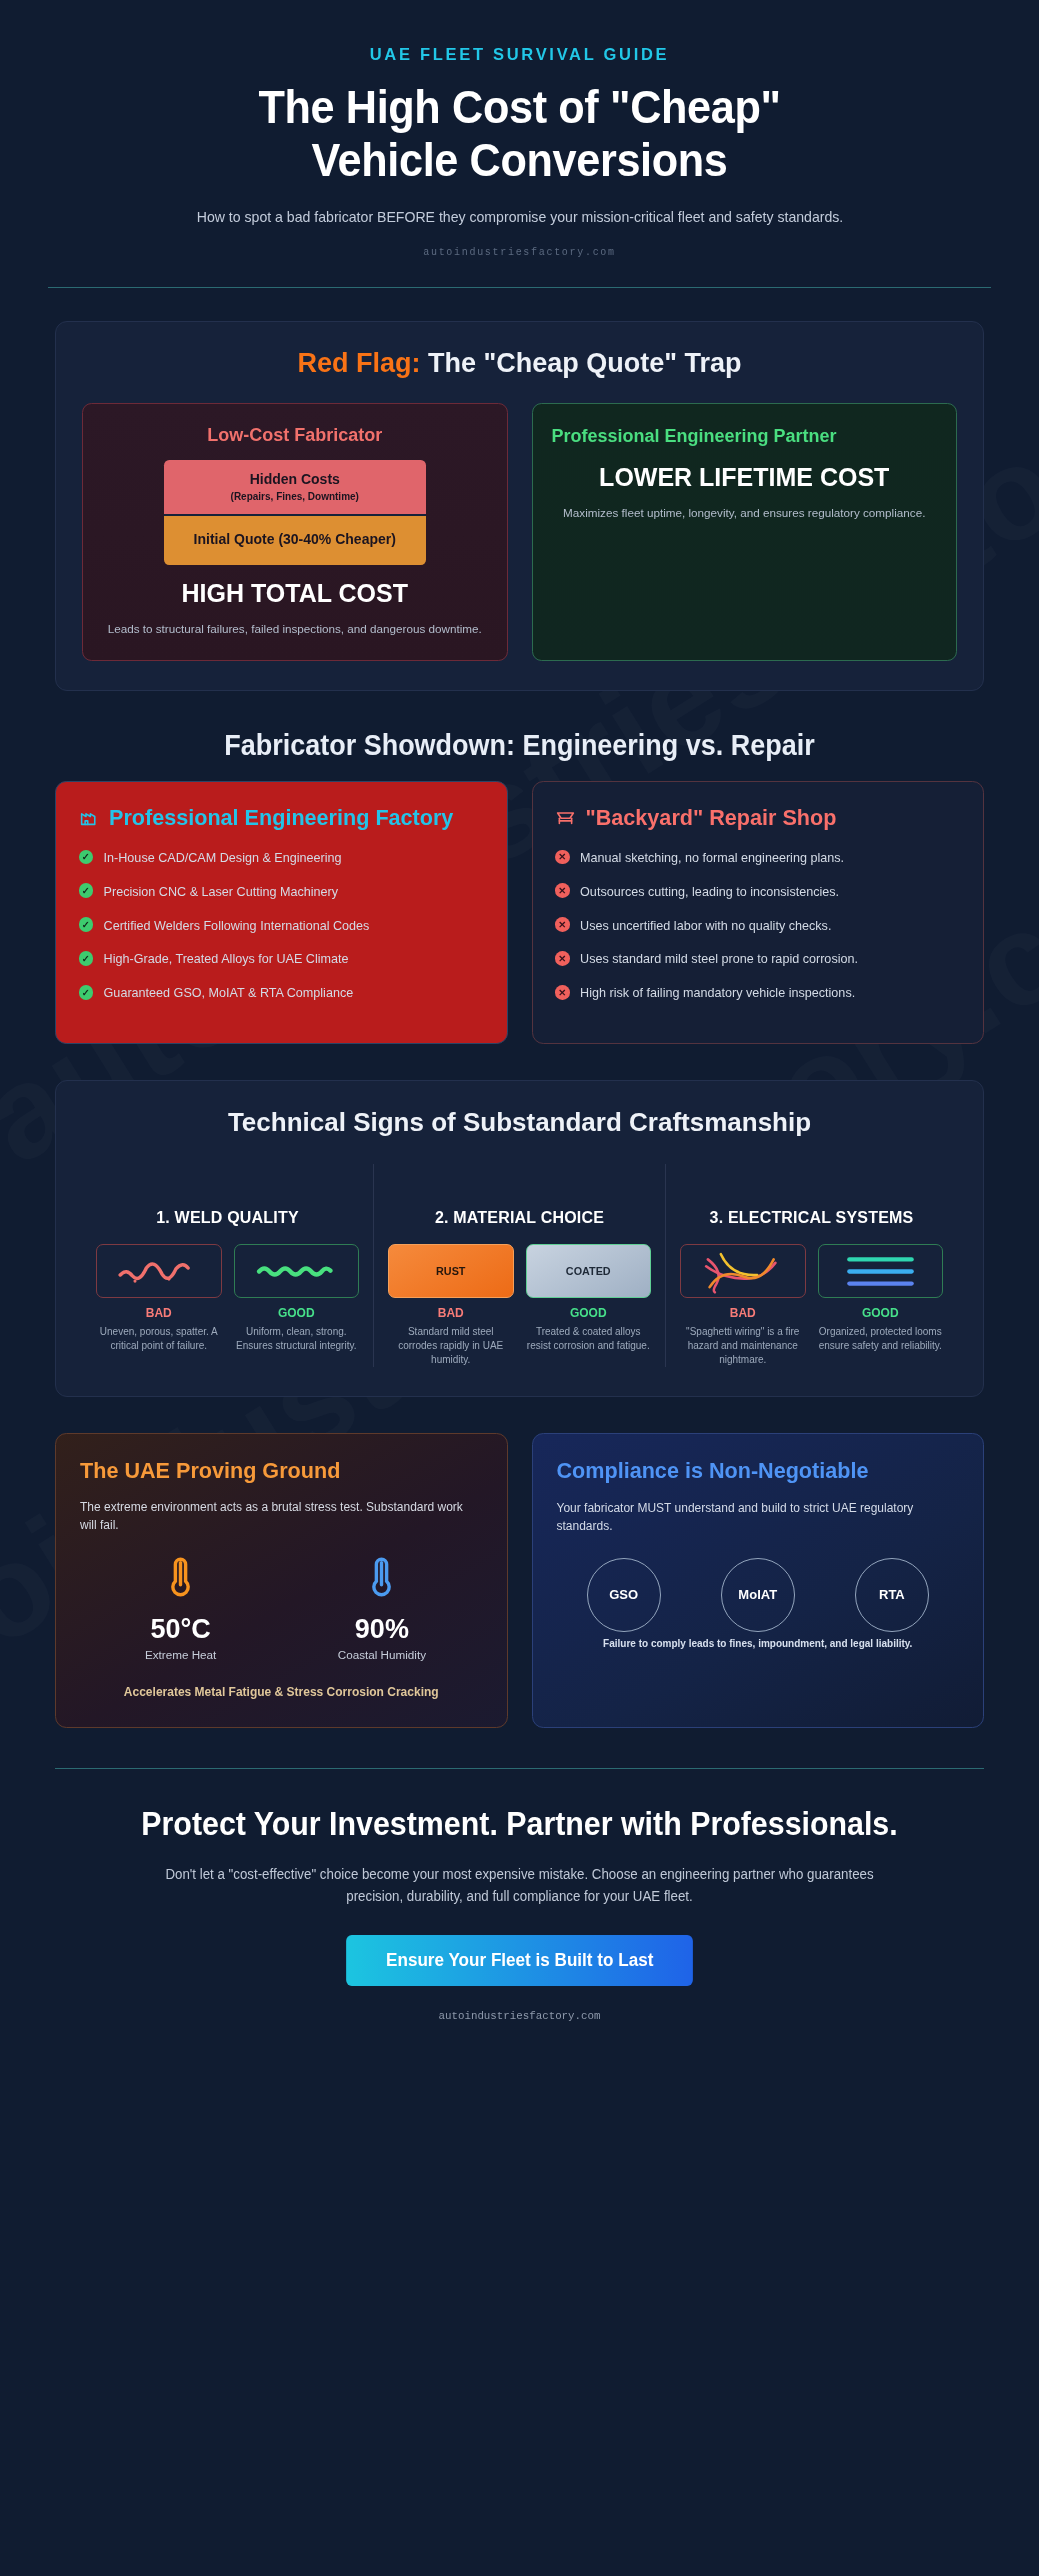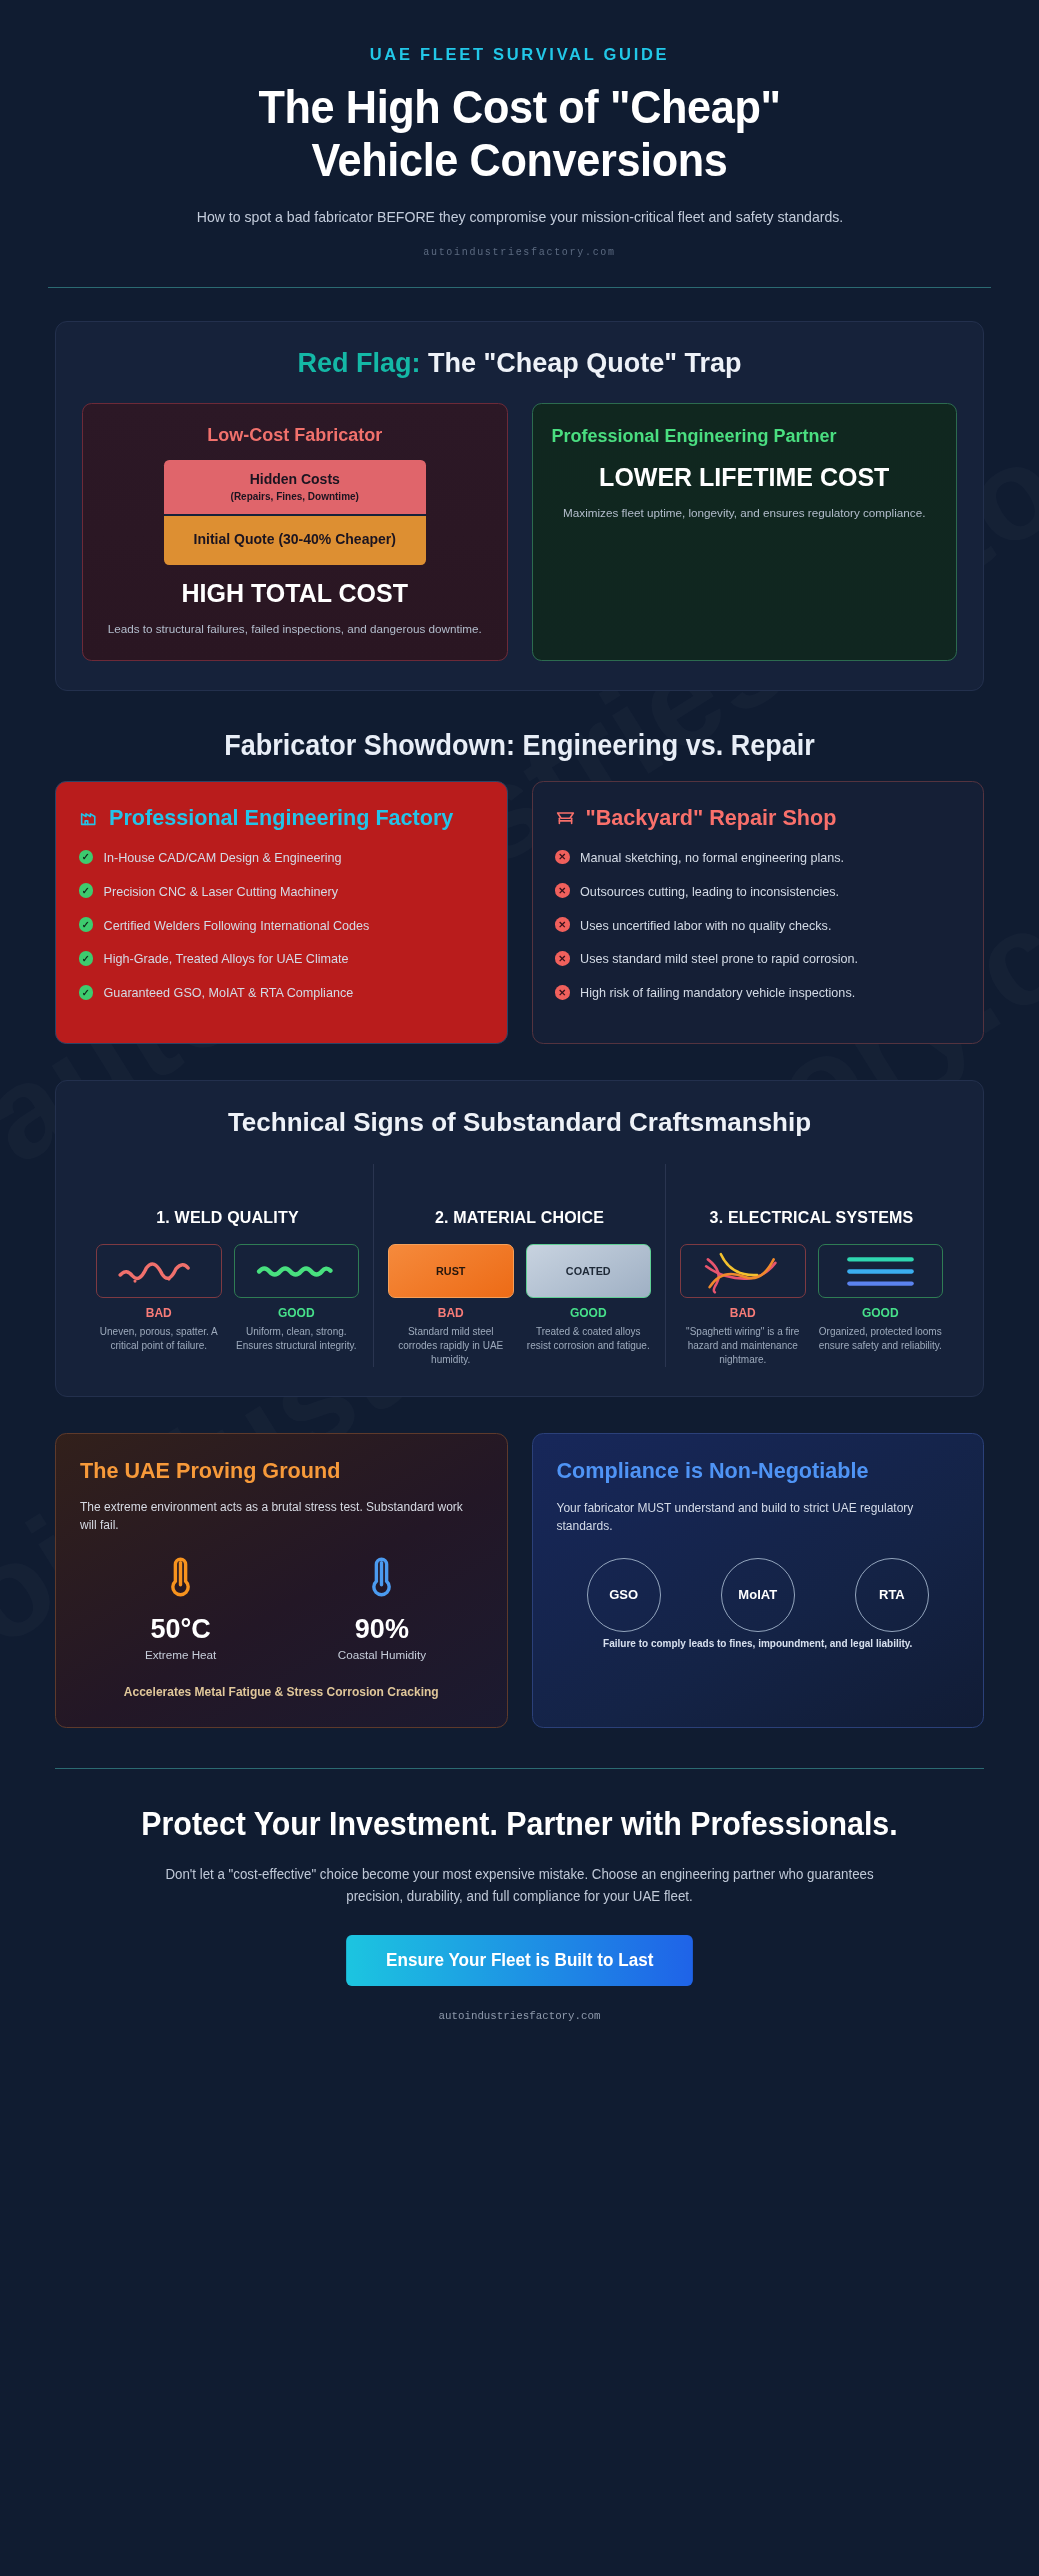--- a/index.html
+++ b/index.html
@@ -88,21 +88,21 @@
     border-radius: 12px;
     padding: 26px 26px 29px 26px;
   }
   .panel-title {
     text-align: center;
     font-size: 27px;
     font-weight: 700;
     color: #eef2f8;
     margin-bottom: 24px;
   }
-  .panel-title .accent-red { color: #14b8a6; }
+  .panel-title .accent-red { color: #f97316; }
 
   .section-title {
     text-align: center;
     font-size: 29px;
     font-weight: 700;
     color: #e8eef7;
     margin: 38px 0 19px 0;
     font-family: "Liberation Sans Narrow", "Liberation Sans", sans-serif;
     transform: scaleX(0.93);
   }

